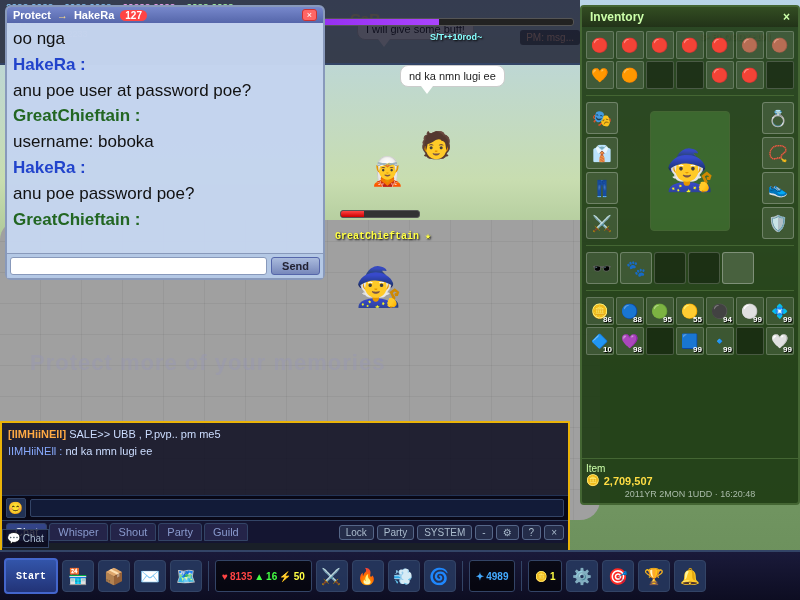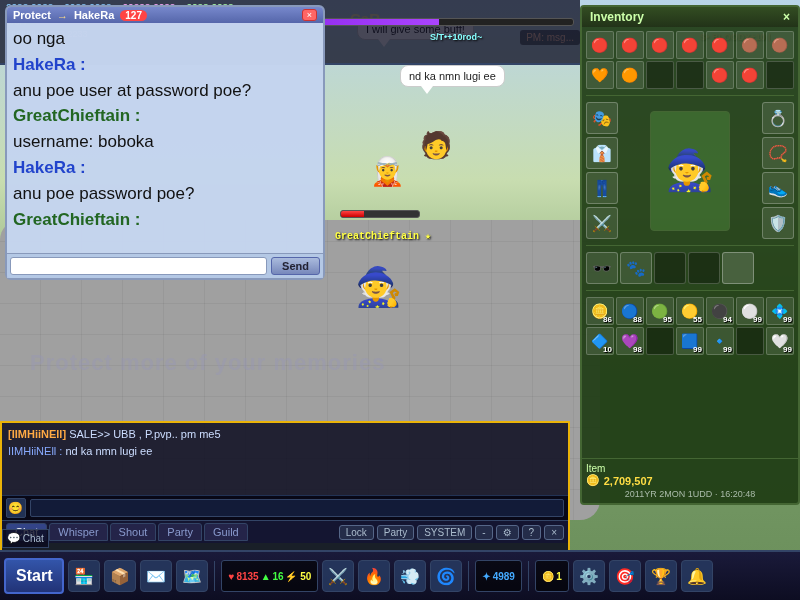--- a/index.html
+++ b/index.html
@@ -379,25 +379,26 @@
       display: flex;
       align-items: center;
       padding: 0 4px;
       gap: 4px;
     }
     .start-btn {
       background: linear-gradient(180deg, #3355aa, #223377);
       border: 2px solid #4466cc;
       border-radius: 4px;
       color: white;
-      font-size: 16px;
+      font-size: 10px;
       font-weight: bold;
       padding: 4px 10px;
       cursor: pointer;
       height: 36px;
+      font-family: Liberation Mono, monospace;
     }
     .taskbar-icon {
       width: 32px;
       height: 32px;
       background: rgba(40,60,100,0.8);
       border: 1px solid #334466;
       border-radius: 4px;
       display: flex;
       align-items: center;
       justify-content: center;

